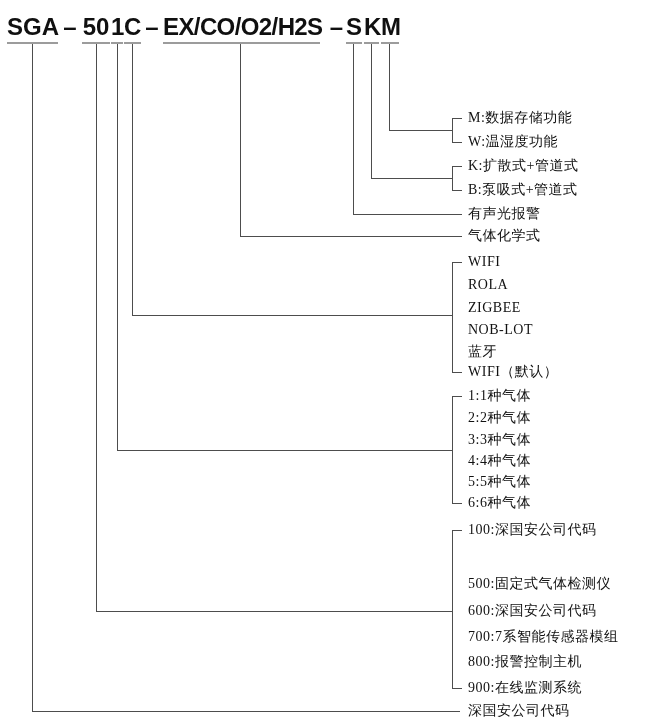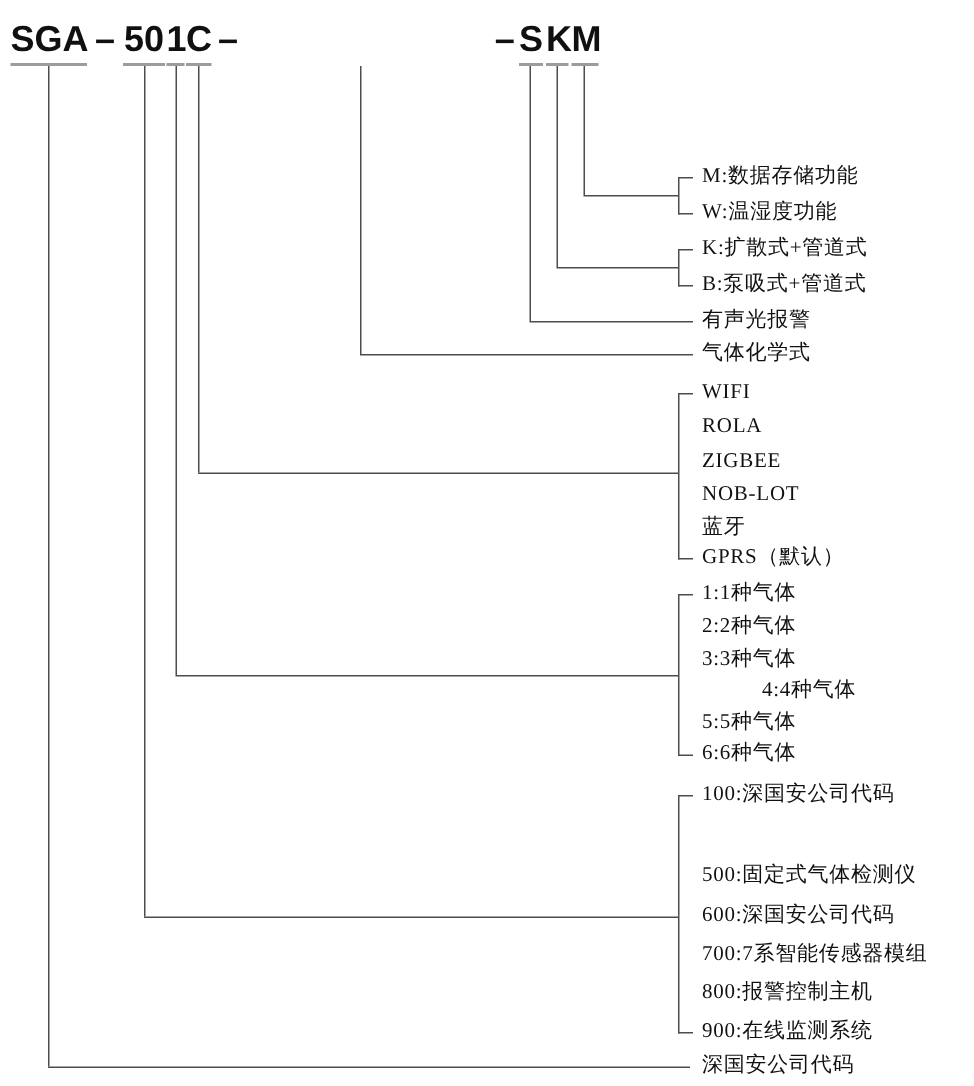--- a/index.html
+++ b/index.html
@@ -29,20 +29,21 @@
 <body>
 
 <div id="stage">
 
   <div class="seg" style="left:7px;width:51px;">SGA</div>
   <div class="seg nounder" style="left:60px;width:20px;">–</div>
   <div class="seg" style="left:82px;width:28px;">50</div>
   <div class="seg" style="left:111px;width:12px;">1</div>
   <div class="seg" style="left:124px;width:17px;">C</div>
   <div class="seg nounder" style="left:143px;width:18px;">–</div>
+  <div class="seg" style="left:163px;width:157px;letter-spacing:-0.6px;">EX/CO/O2/H2S</div>
   <div class="seg nounder" style="left:328px;width:17px;">–</div>
   <div class="seg" style="left:346px;width:16px;">S</div>
   <div class="seg" style="left:364px;width:15px;">K</div>
   <div class="seg" style="left:381px;width:18px;">M</div>
 
   <div class="ln" style="left:32px;top:44px;width:1px;height:667px;"></div>
   <div class="ln" style="left:96px;top:44px;width:1px;height:567px;"></div>
   <div class="ln" style="left:117px;top:44px;width:1px;height:406px;"></div>
   <div class="ln" style="left:132px;top:44px;width:1px;height:271px;"></div>
   <div class="ln" style="left:240px;top:44px;width:1px;height:192px;"></div>
@@ -84,26 +85,26 @@
   <span class="lbl" style="top:180px;">B:泵吸式+管道式</span>
   <span class="lbl" style="top:156px;">K:扩散式+管道式</span>
   <span class="lbl" style="top:204px;">有声光报警</span>
   <span class="lbl" style="top:226px;">气体化学式</span>
 
   <span class="lbl" style="top:252px;">WIFI</span>
   <span class="lbl" style="top:275px;text-align:center;">ROLA</span>
   <span class="lbl" style="top:298px;">ZIGBEE</span>
   <span class="lbl" style="top:320px;">NOB-LOT</span>
   <span class="lbl" style="top:342px;">蓝牙</span>
-  <span class="lbl" style="top:362px;">GPRS（默认）</span>
+  <span class="lbl" style="top:362px;">WIFI（默认）</span>
 
   <span class="lbl" style="top:386px;">1:1种气体</span>
   <span class="lbl" style="top:408px;">2:2种气体</span>
   <span class="lbl" style="top:430px;">3:3种气体</span>
-  <span class="lbl" style="top:451px;margin-left:40px;">4:4种气体</span>
+  <span class="lbl" style="top:451px;">4:4种气体</span>
   <span class="lbl" style="top:472px;">5:5种气体</span>
   <span class="lbl" style="top:493px;">6:6种气体</span>
 
   <span class="lbl" style="top:520px;">100:深国安公司代码</span>
   <span class="lbl" style="top:574px;">500:固定式气体检测仪</span>
   <span class="lbl" style="top:601px;">600:深国安公司代码</span>
   <span class="lbl" style="top:627px;">700:7系智能传感器模组</span>
   <span class="lbl" style="top:652px;">800:报警控制主机</span>
   <span class="lbl" style="top:678px;">900:在线监测系统</span>
 

